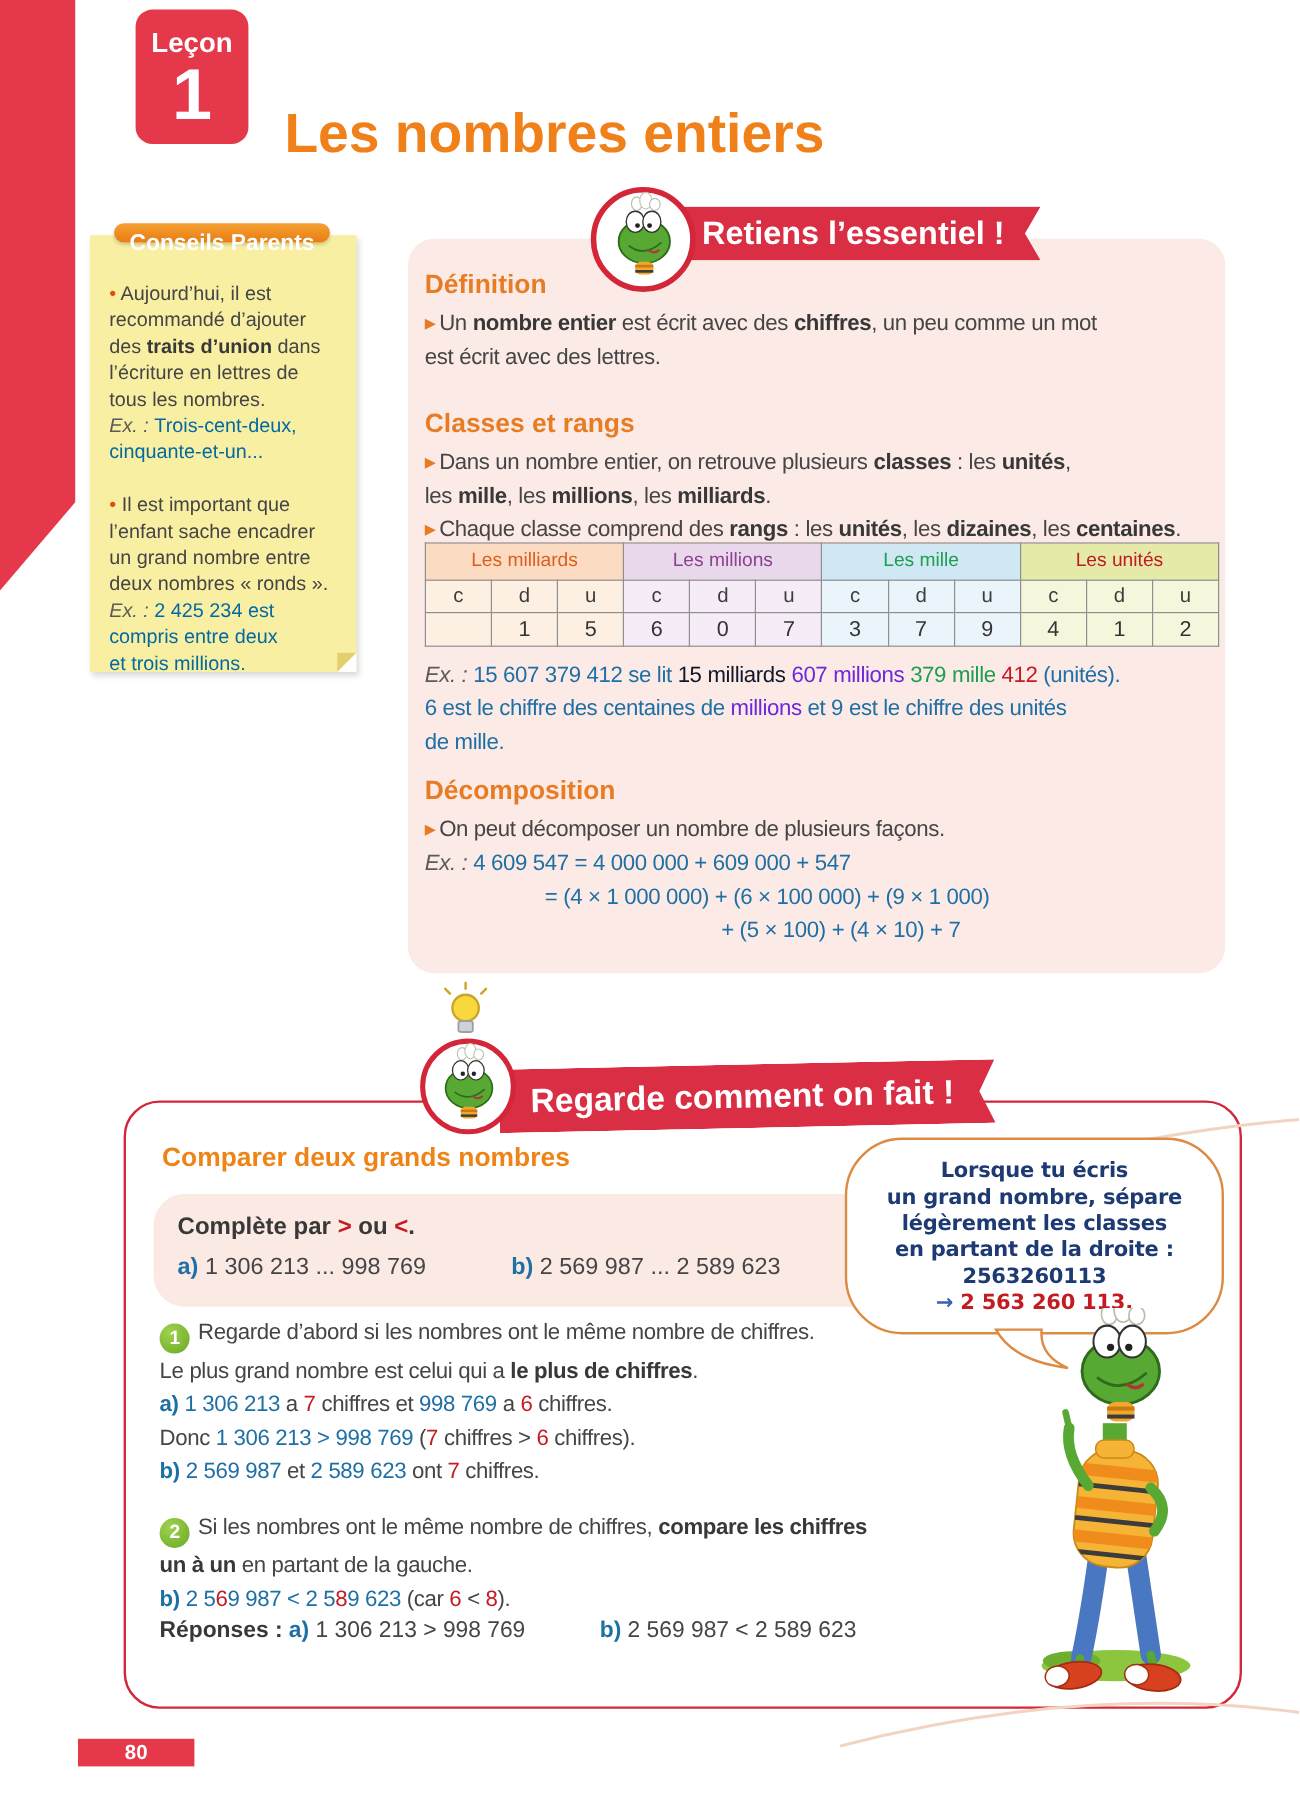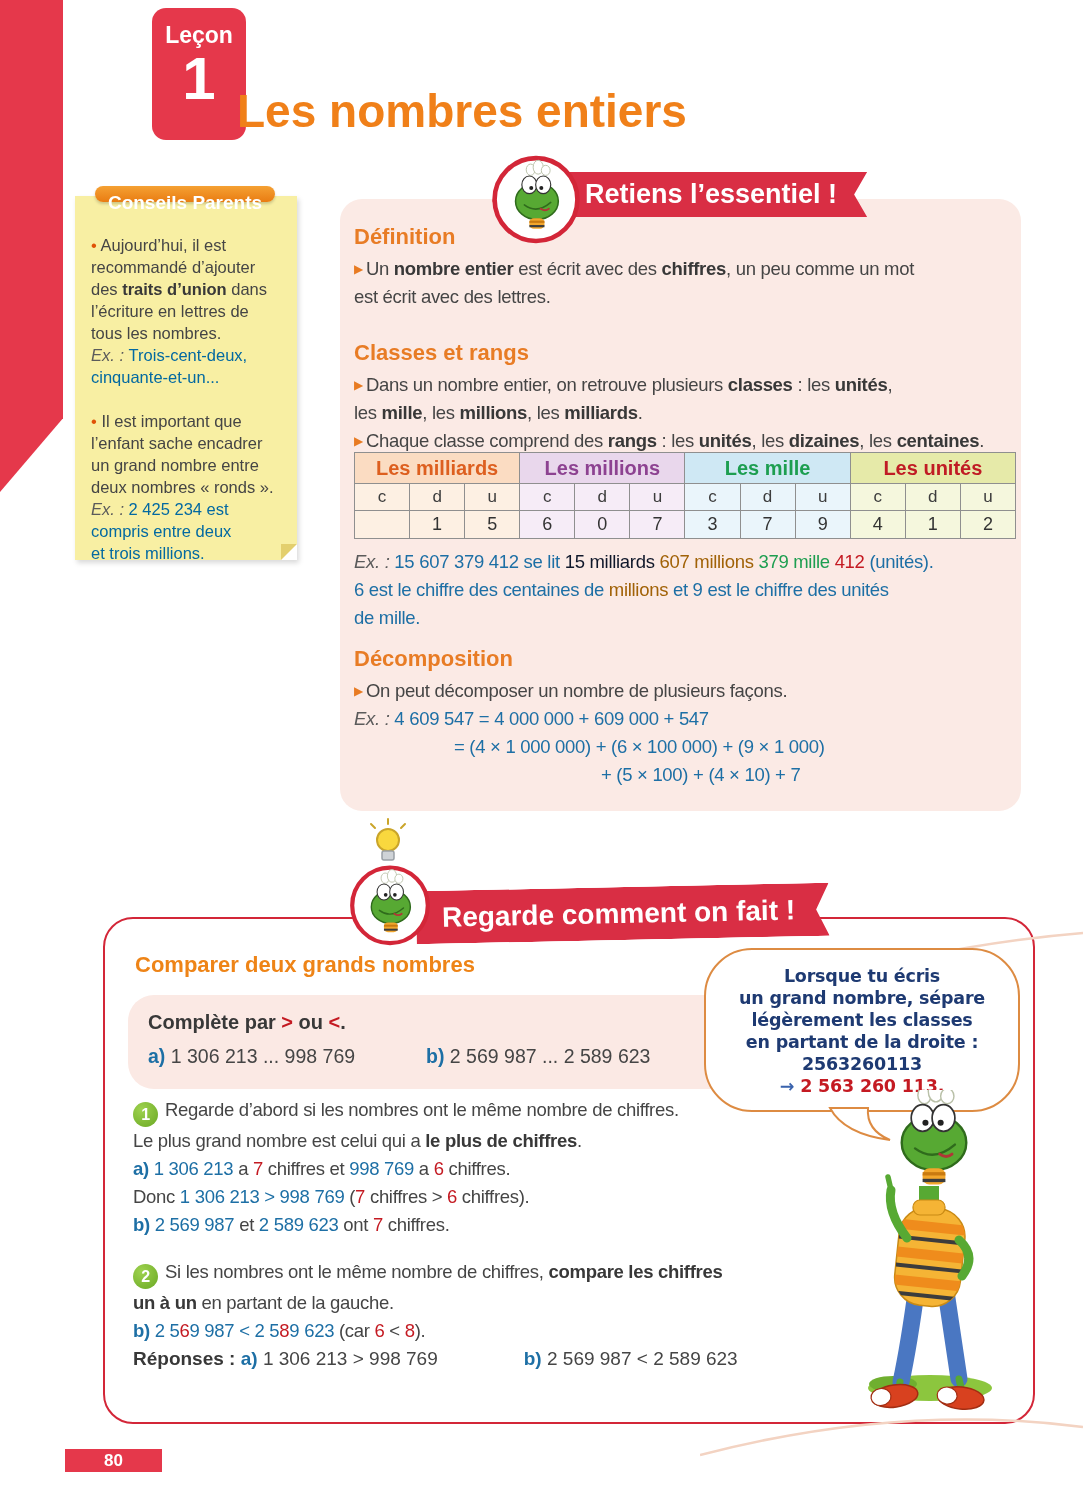--- a/index.html
+++ b/index.html
@@ -3,22 +3,22 @@
 <meta charset="utf-8">
 <style>
   html,body{margin:0;padding:0;background:#fff;}
   .page{position:relative;width:1083px;height:1500px;background:#ffffff;
         font-family:"Liberation Sans",sans-serif;overflow:hidden;}
   .abs{position:absolute;}
 
   
   .left-ribbon{left:0;top:0;width:63px;height:492px;background:#e5384b;
                clip-path:polygon(0 0,100% 0,100% 85%,0 100%);}
-  .lesson-badge{left:113px;top:8px;width:94px;height:132px;background:#e5384b;
-                border-radius:14px;color:#fff;text-align:center;margin-left:39px;}
+  .lesson-badge{left:113px;top:8px;width:94px;height:112px;background:#e5384b;
+                border-radius:14px;color:#fff;text-align:center;}
   .lesson-label{font-size:23px;font-weight:bold;margin-top:14px;}
   .lesson-number{font-size:60px;font-weight:bold;line-height:1;margin-top:0px;}
   .page-title{left:237px;top:84px;font-size:46px;font-weight:bold;color:#f08019;white-space:nowrap;}
 
   
   .note{left:75px;top:196px;width:222px;height:364px;background:#f8efa3;
         box-shadow:2px 3px 5px rgba(0,0,0,.15);}
   .note:after{content:"";position:absolute;right:0;bottom:0;width:0;height:0;
         border-left:16px solid #e3cf6e;border-bottom:16px solid #fff;}
   .note-pill{left:95px;top:186px;width:180px;height:16px;border-radius:17px;
@@ -39,33 +39,33 @@
   .body-line{font-size:18.5px;line-height:28px;letter-spacing:-0.3px;white-space:nowrap;color:#454545;}
 
   
   .seg-plain{color:#454545;}
   .seg-bold{color:#383838;font-weight:bold;}
   .seg-blue{color:#1d6fa5;}
   .seg-bluebold{color:#1d6fa5;font-weight:bold;}
   .seg-red{color:#c41a22;}
   .seg-redbold{color:#c41a22;font-weight:bold;}
   .seg-orange{color:#0f172a;}
-  .seg-purple{color:#a16207;}
+  .seg-purple{color:#6d28d9;}
   .seg-green{color:#1d9e50;}
   .seg-exlabel{color:#5b5b5b;font-style:italic;}
   .seg-marker{color:#e87b22;font-size:12px;vertical-align:2px;}
   .seg-notebullet{color:#e05206;}
   .seg-noteblue{color:#0369a1;}
   .seg-navy{color:#1e3a72;font-weight:bold;}
   .seg-arrow{color:#3a63ad;font-weight:bold;}
 
   
   .classes-table{border-collapse:collapse;table-layout:fixed;width:662px;}
   .classes-table td{border:1px solid #8f8f8f;text-align:center;padding:0;}
-  .group-row td{height:30px;font-size:20px;font-weight:bold;}
+  .group-row td{height:30px;font-size:16px;font-weight:normal;}
   .sub-row td{height:26px;font-size:17px;color:#3d3d3d;}
   .val-row td{height:27px;font-size:18px;color:#333;}
   .g-md{background:#fbdcc2;color:#dd5f1f;} .g-mn{background:#e9d7ec;color:#8d4291;}
   .g-mi{background:#cfe8f4;color:#1d9e50;} .g-un{background:#e6eaa9;color:#c01b24;}
   .c-md{background:#fdf0e3;} .c-mn{background:#f6ecf7;}
   .c-mi{background:#eaf5fb;} .c-un{background:#f5f7dd;}
 
   
   .method-box{left:103px;top:917px;width:928px;height:503px;background:#fff;
               border:2.5px solid #d32638;border-radius:30px;}
@@ -80,21 +80,21 @@
   .bubble{left:704px;top:948px;width:316px;height:164px;border:2px solid #dd8b42;
           border-radius:48px;background:#fff;box-sizing:border-box;padding-top:15px;text-align:center;}
   .bubble-line{font-family:"DejaVu Sans",sans-serif;font-size:17.5px;line-height:22px;
                white-space:nowrap;letter-spacing:-0.2px;}
 
   .step-badge{display:inline-block;width:25px;height:25px;border-radius:50%;
               background:radial-gradient(circle at 35% 30%,#9ed24f,#6aa823);color:#fff;
               font-size:16px;font-weight:bold;text-align:center;line-height:25px;
               margin-right:7px;vertical-align:-4px;}
   .responses{display:flex;font-size:19px;}
-  .responses .resp-b{margin-left:86px;}
+  .responses .resp-b{margin-left:62px;}
 
   .page-number{left:65px;top:1449px;width:97px;height:23px;background:#e5384b;color:#fff;
                font-size:17px;font-weight:bold;text-align:center;line-height:23px;}
   .deco-arc{pointer-events:none;}
 </style>
 </head>
 <body>
 
 <div class="page">
 

